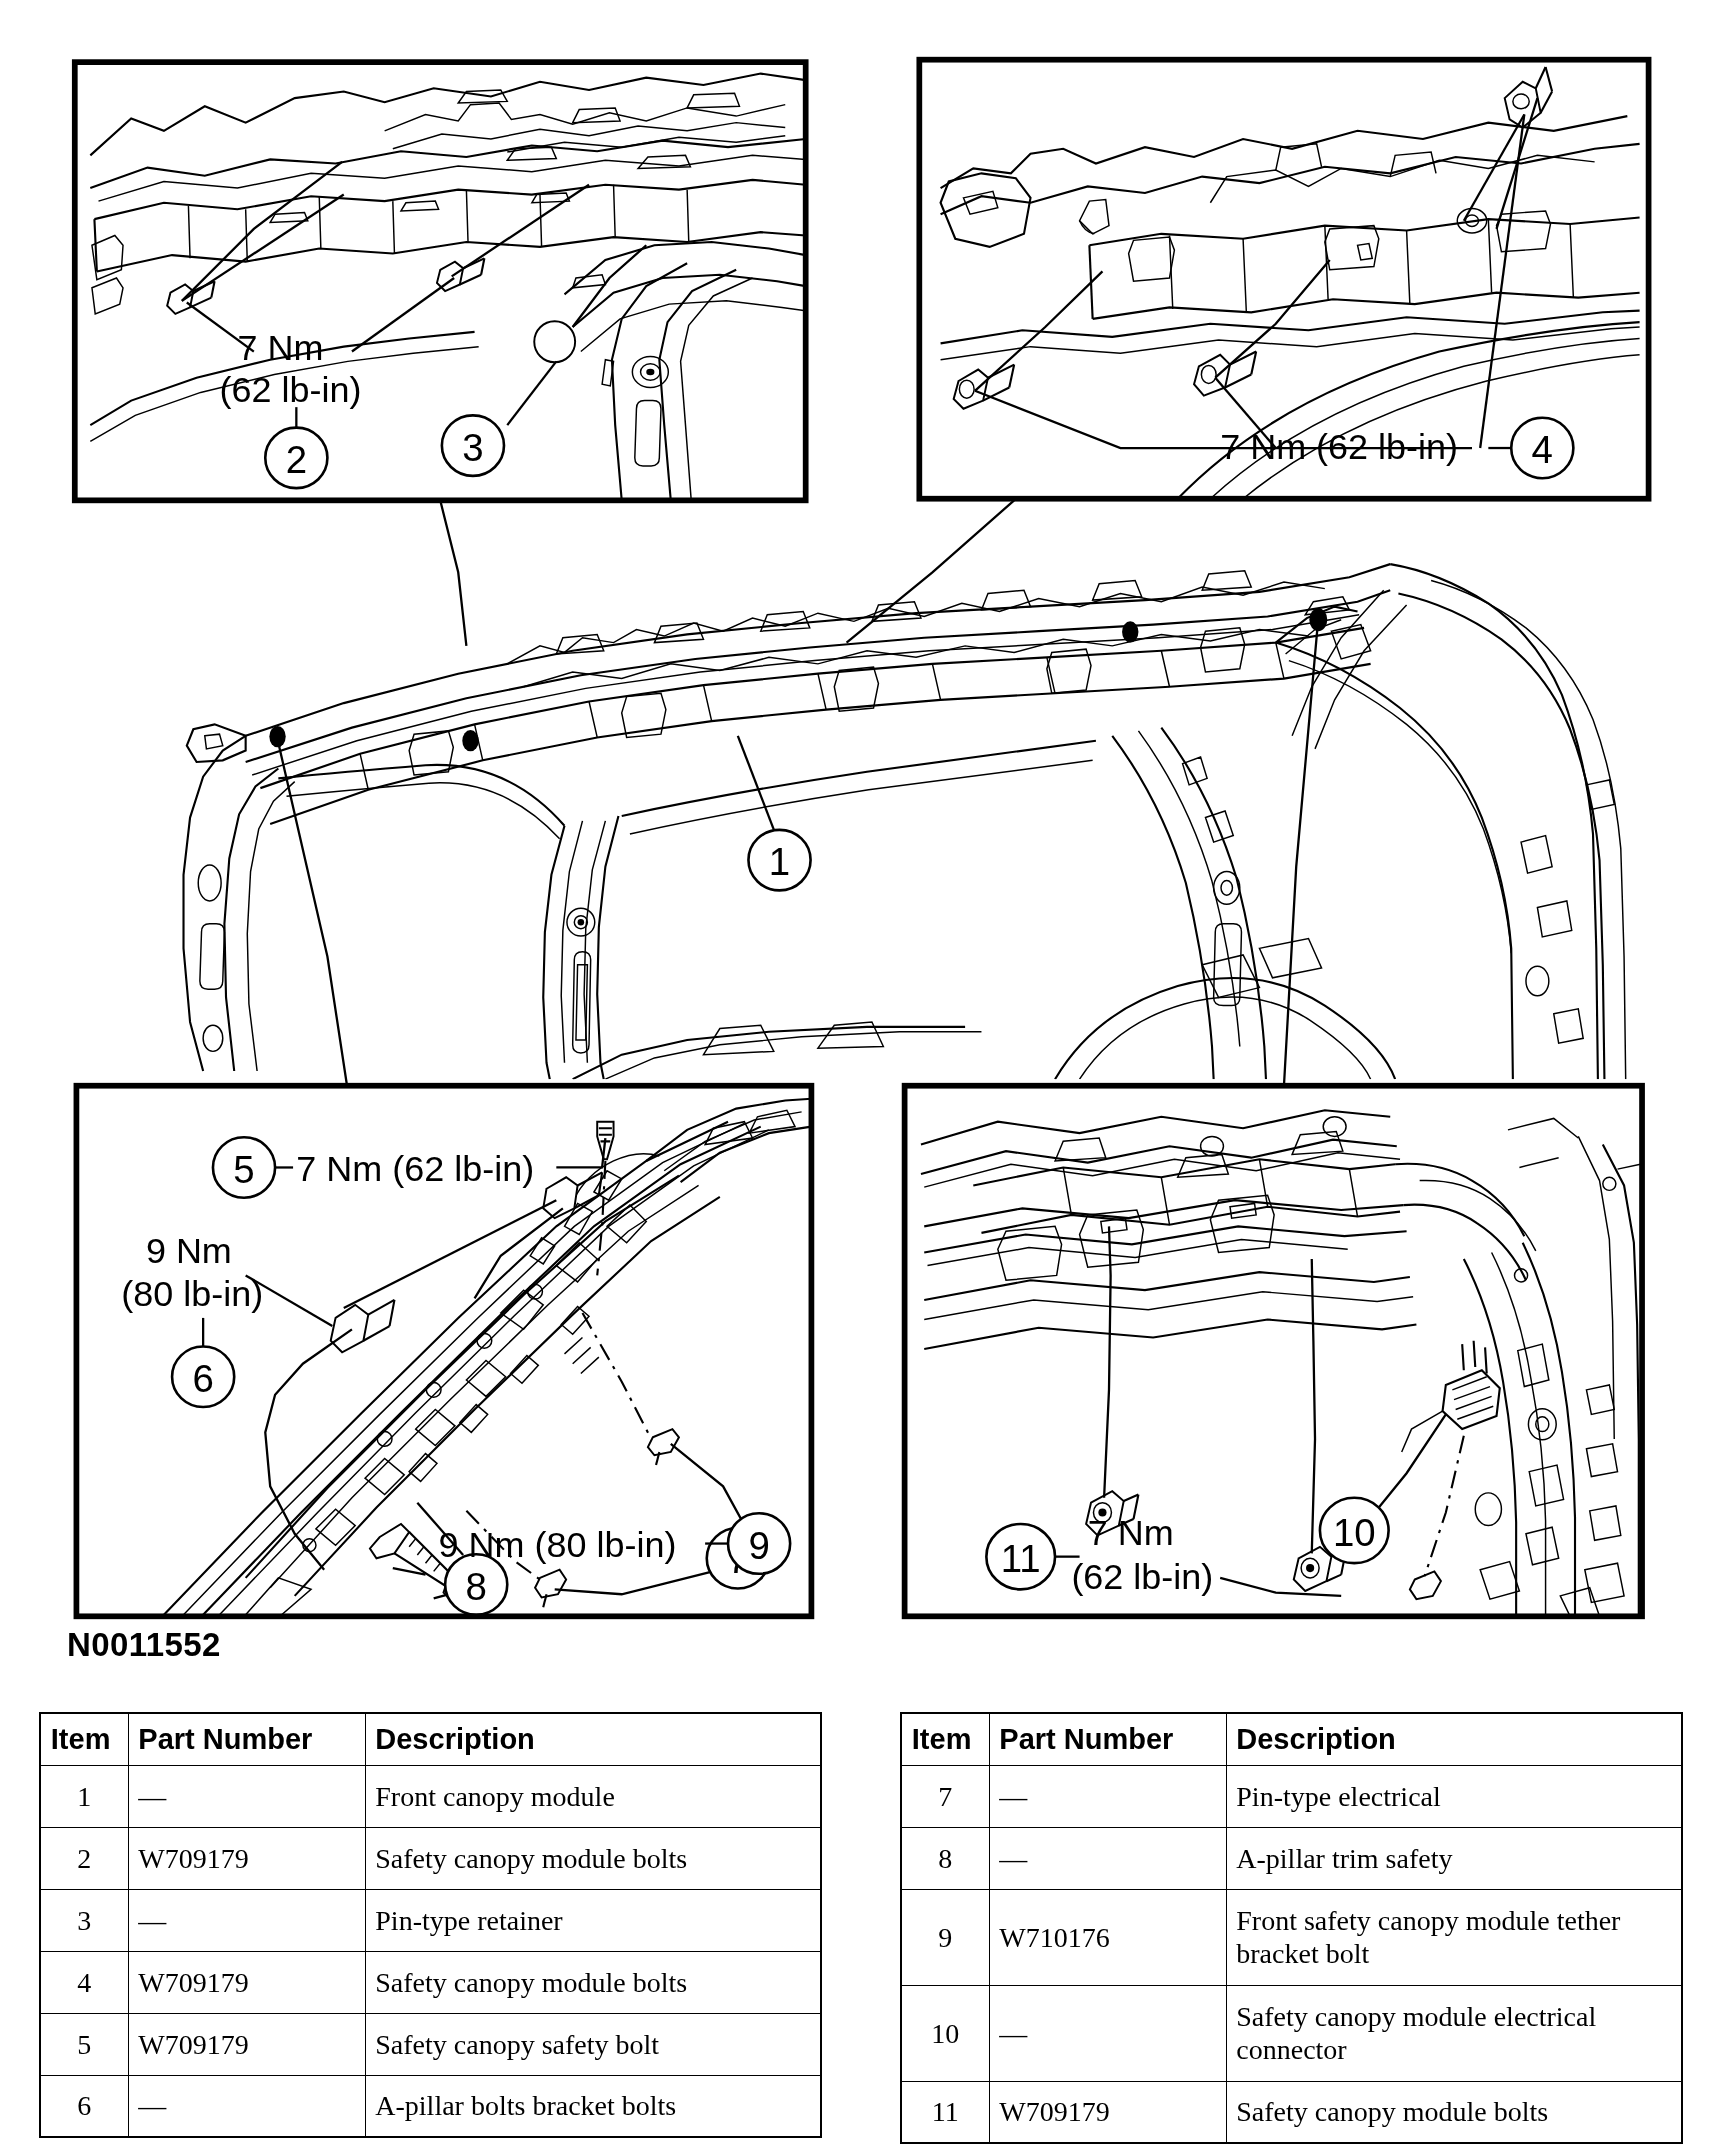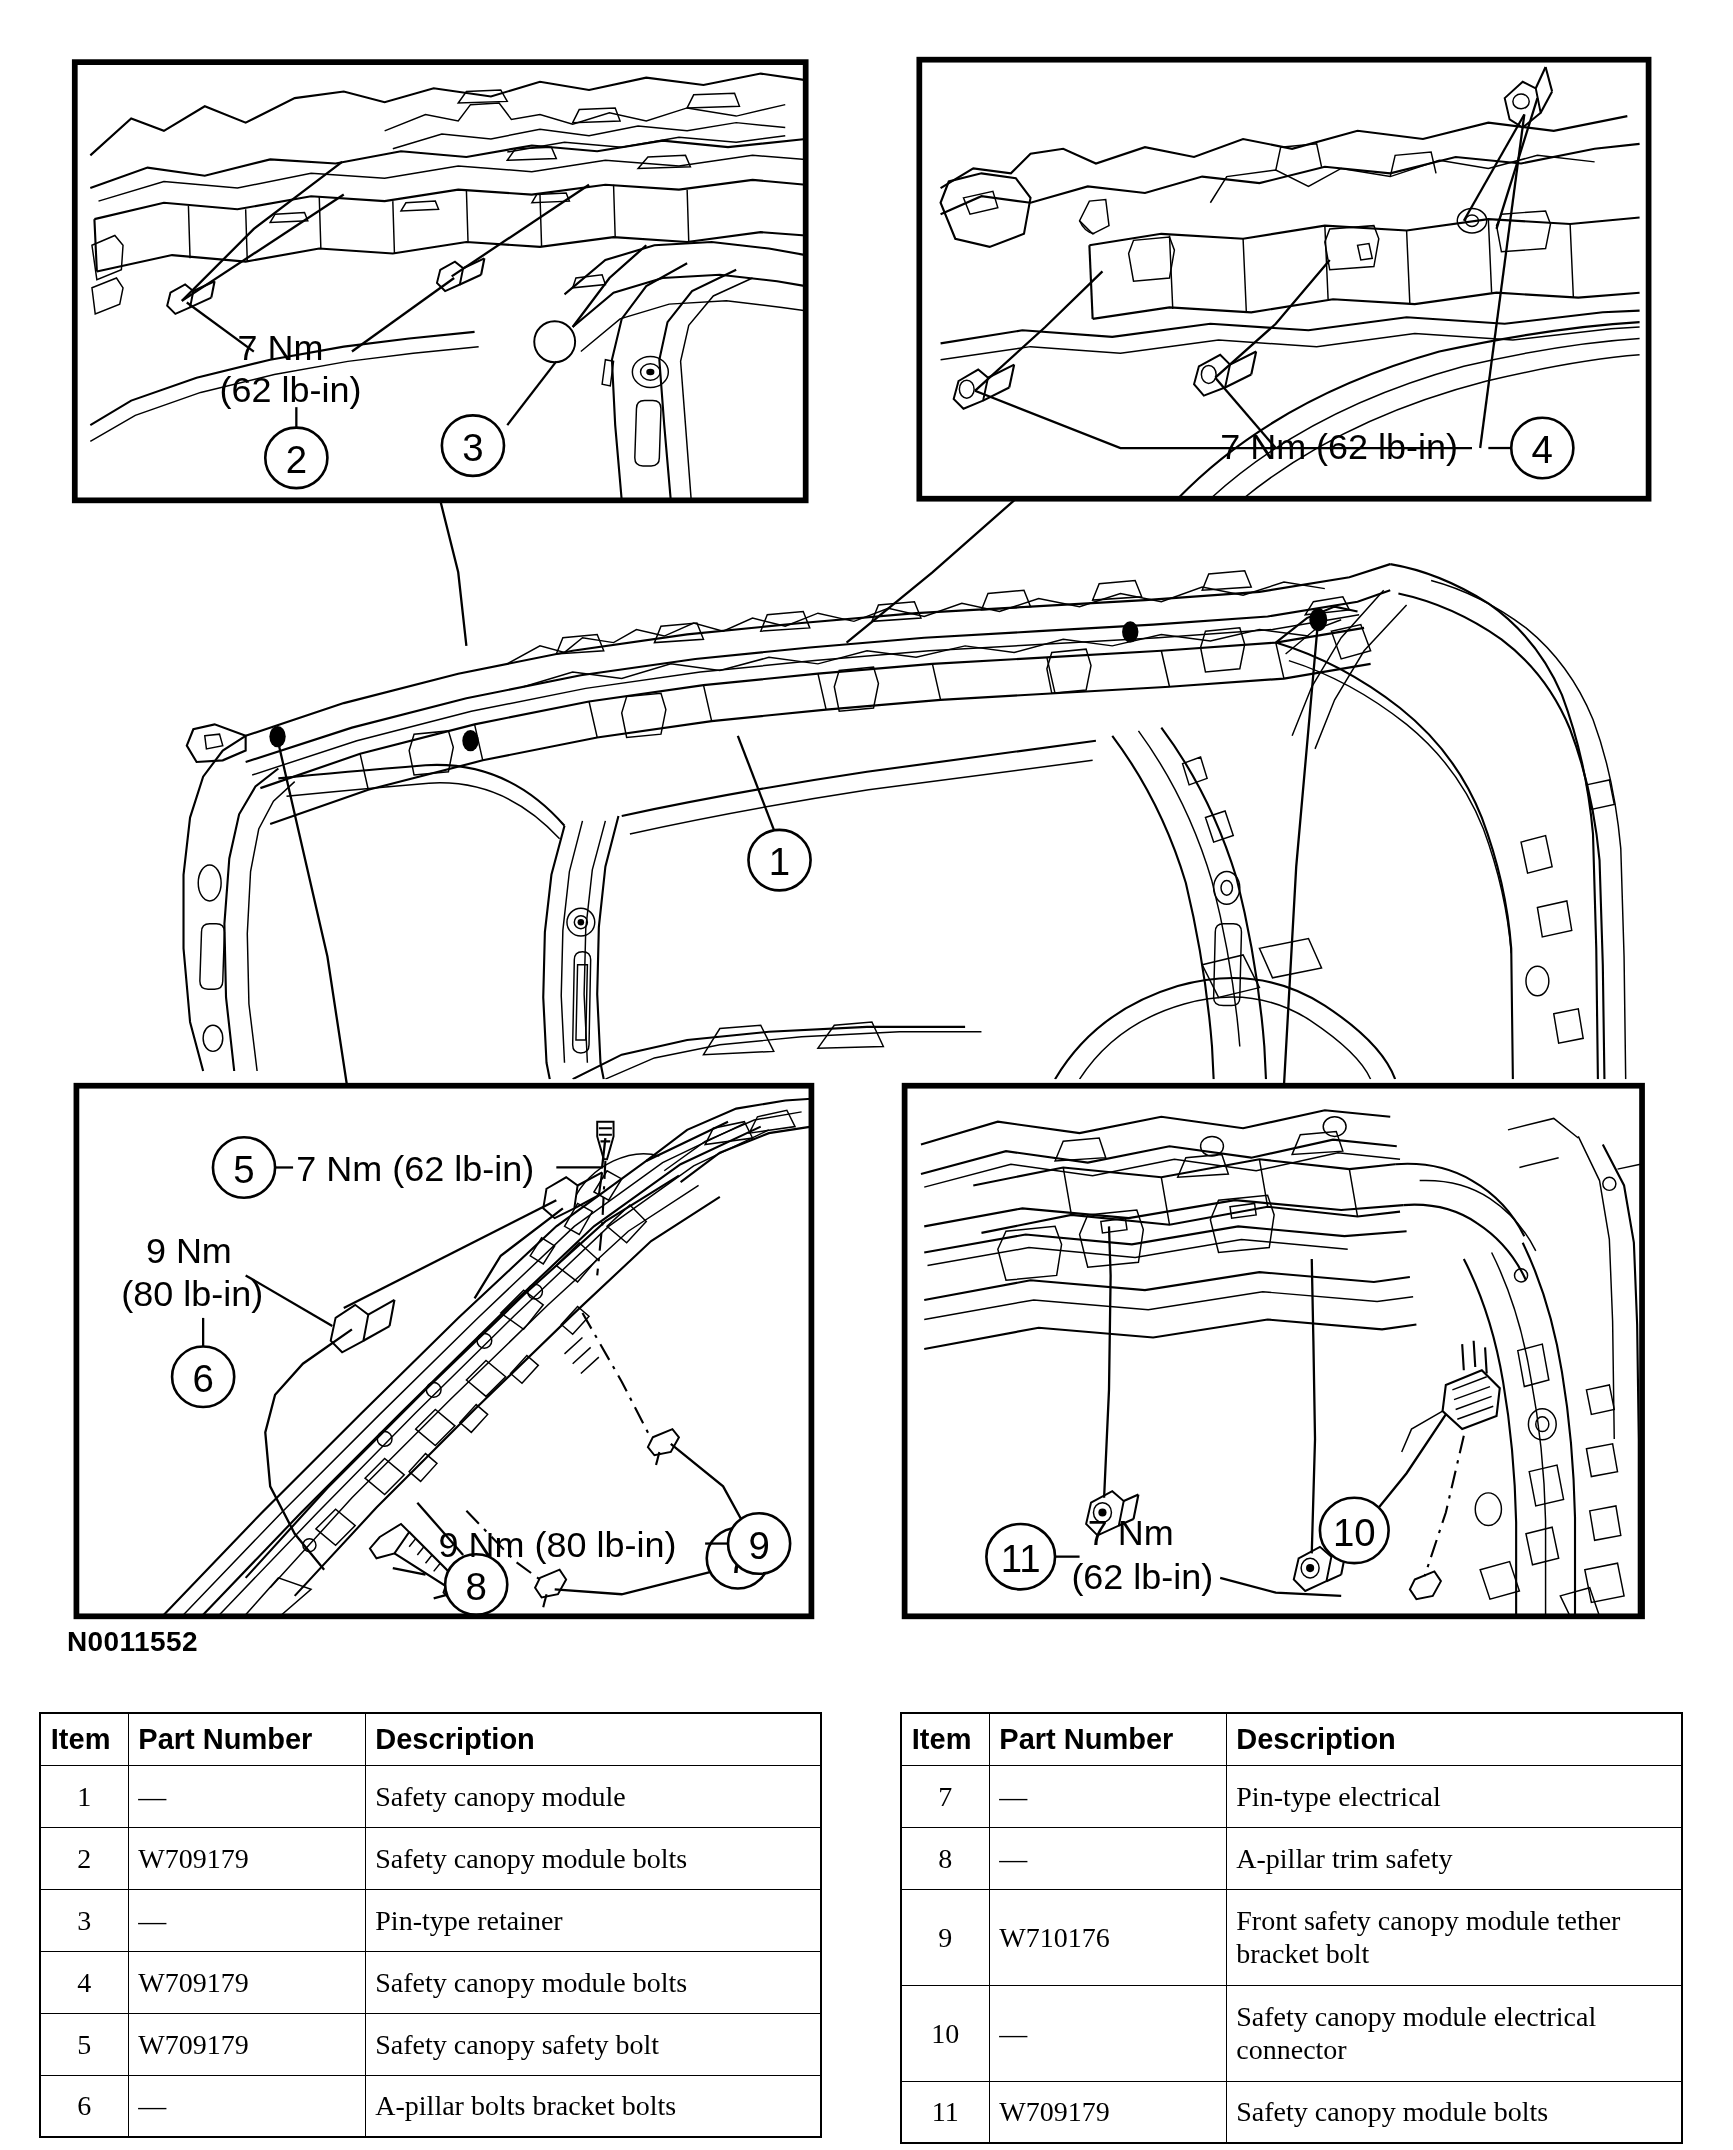--- a/index.html
+++ b/index.html
@@ -31,21 +31,21 @@
     height: 1676px;
     display: block;
   }
 
   
   #figure-id {
     position: absolute;
     left: 67px;
     top: 1626px;
     font-family: "Liberation Sans", sans-serif;
-    font-size: 28px;
+    font-size: 33px;
     font-weight: bold;
     letter-spacing: 0.4px;
     color: #000;
     white-space: nowrap;
   }
 
   
   .parts-table {
     position: absolute;
     border-collapse: collapse;
@@ -717,21 +717,21 @@
     <tr>
       <th>Item</th>
       <th>Part Number</th>
       <th>Description</th>
     </tr>
   </thead>
   <tbody>
     <tr>
       <td class="cell-item">1</td>
       <td class="cell-part">—</td>
-      <td class="cell-desc">Safety canopy module</td>
+      <td class="cell-desc">Front canopy module</td>
     </tr>
     <tr>
       <td class="cell-item">2</td>
       <td class="cell-part">W709179</td>
       <td class="cell-desc">Safety canopy module bolts</td>
     </tr>
     <tr>
       <td class="cell-item">3</td>
       <td class="cell-part">—</td>
       <td class="cell-desc">Pin-type retainer</td>

